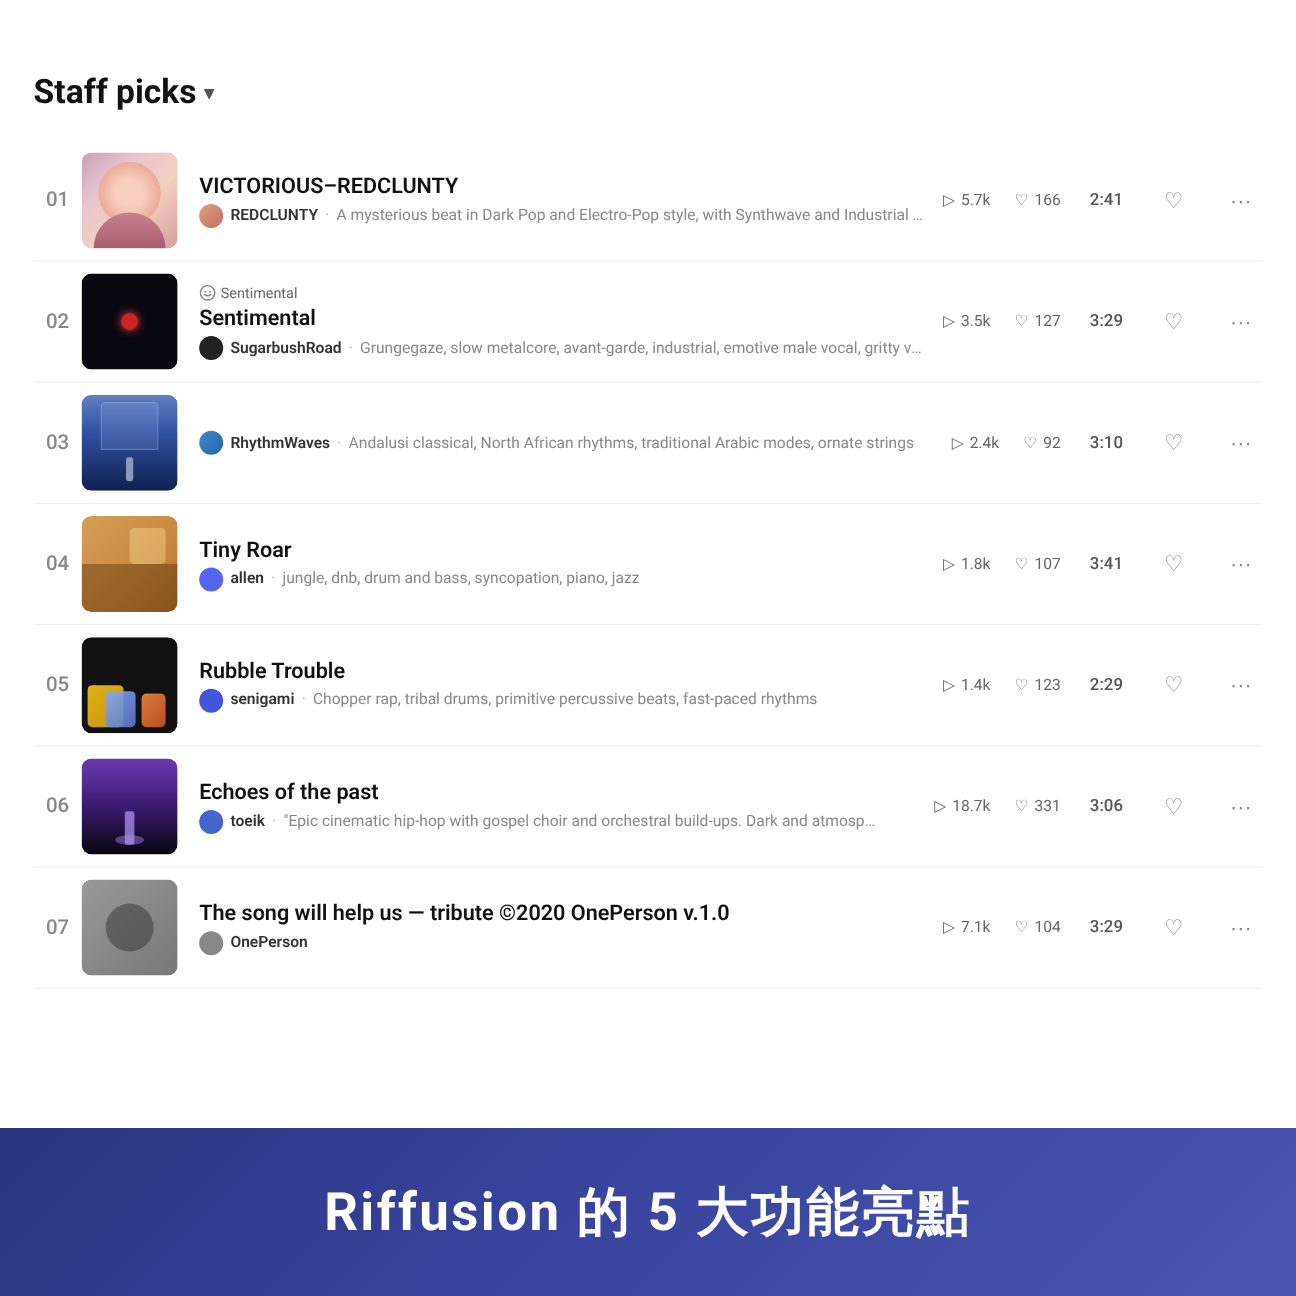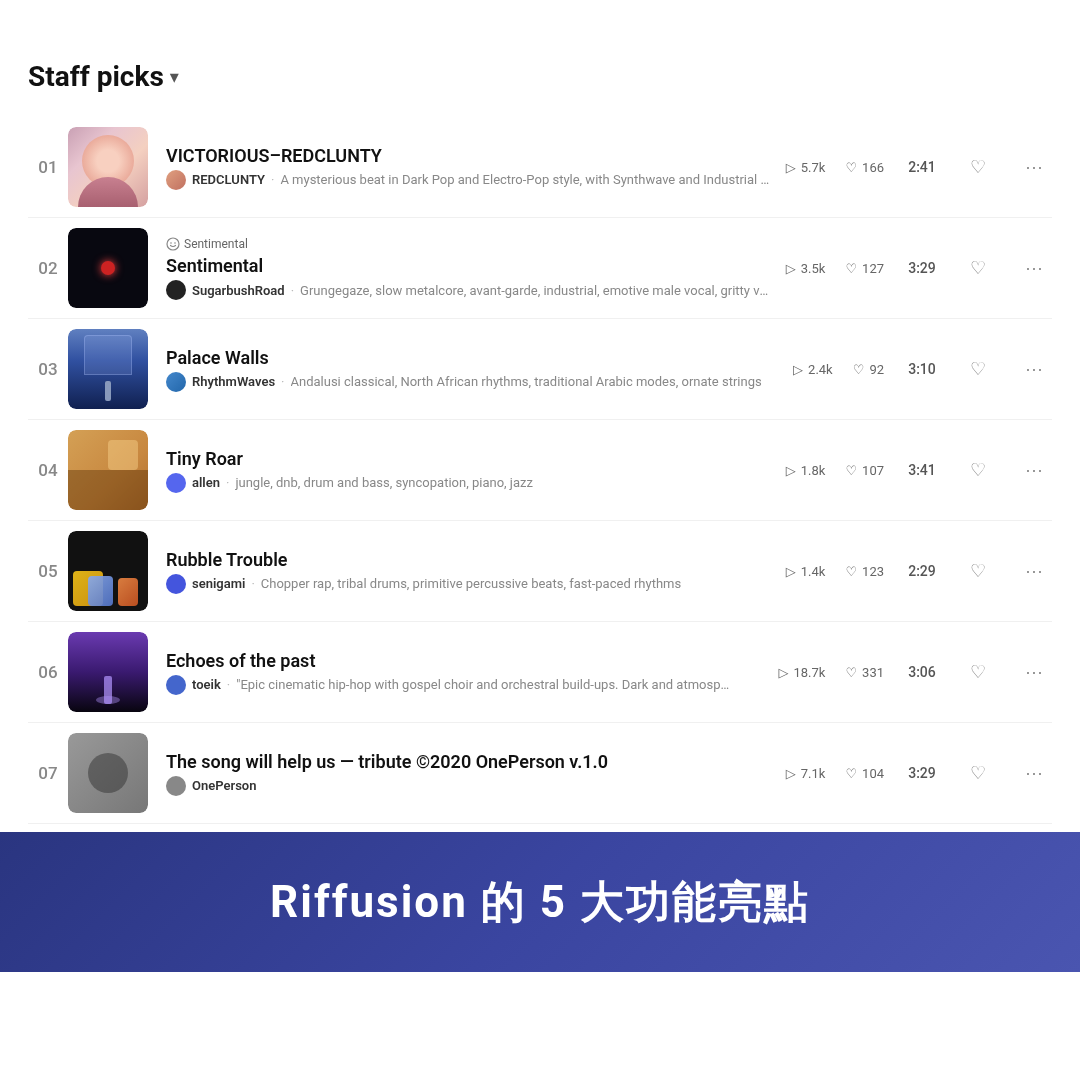--- a/index.html
+++ b/index.html
@@ -231,21 +231,21 @@
     .footer-text {
       font-size: 44px;
       font-weight: 700;
       color: #fff;
       letter-spacing: 2px;
     }
   </style>
 </head>
 <body>
 
-<div style="position:relative; width:1080px; height:972px; background:#fff;">
+<div style="position:relative; width:1080px; height:1080px; background:#fff;">
 
   <div class="main-content">
     <div class="header">
       <span class="header-title">Staff picks</span>
       <span class="chevron-icon">▾</span>
     </div>
 
     <div class="track-list">
 
       <div class="track-row">
@@ -322,21 +322,20 @@
 
       <div class="track-row">
         <span class="track-number">03</span>
         <div class="track-thumb">
           <div style="width:80px;height:80px;background:linear-gradient(180deg,#6080c0 0%,#3050a0 40%,#102050 100%);border-radius:8px;position:relative;overflow:hidden;">
             <div style="position:absolute;top:6px;left:50%;transform:translateX(-50%);width:48px;height:40px;background:rgba(180,200,255,0.15);border-radius:4px 4px 0 0;border:1px solid rgba(180,200,255,0.3);"></div>
             <div style="position:absolute;bottom:8px;left:50%;transform:translateX(-50%);width:6px;height:20px;background:#8899bb;border-radius:2px;"></div>
           </div>
         </div>
         <div class="track-info">
-          <div class="track-title">Palace Walls</div>
           <div class="track-meta">
             <div class="track-avatar avatar-rhythmwaves" style="width:20px;height:20px;"></div>
             <span class="track-artist">RhythmWaves</span>
             <span style="color:#bbb;">·</span>
             <span class="track-desc">Andalusi classical, North African rhythms, traditional Arabic modes, ornate strings</span>
           </div>
         </div>
         <div class="track-stats">
           <div class="stat">
             <span class="stat-icon">▷</span>

